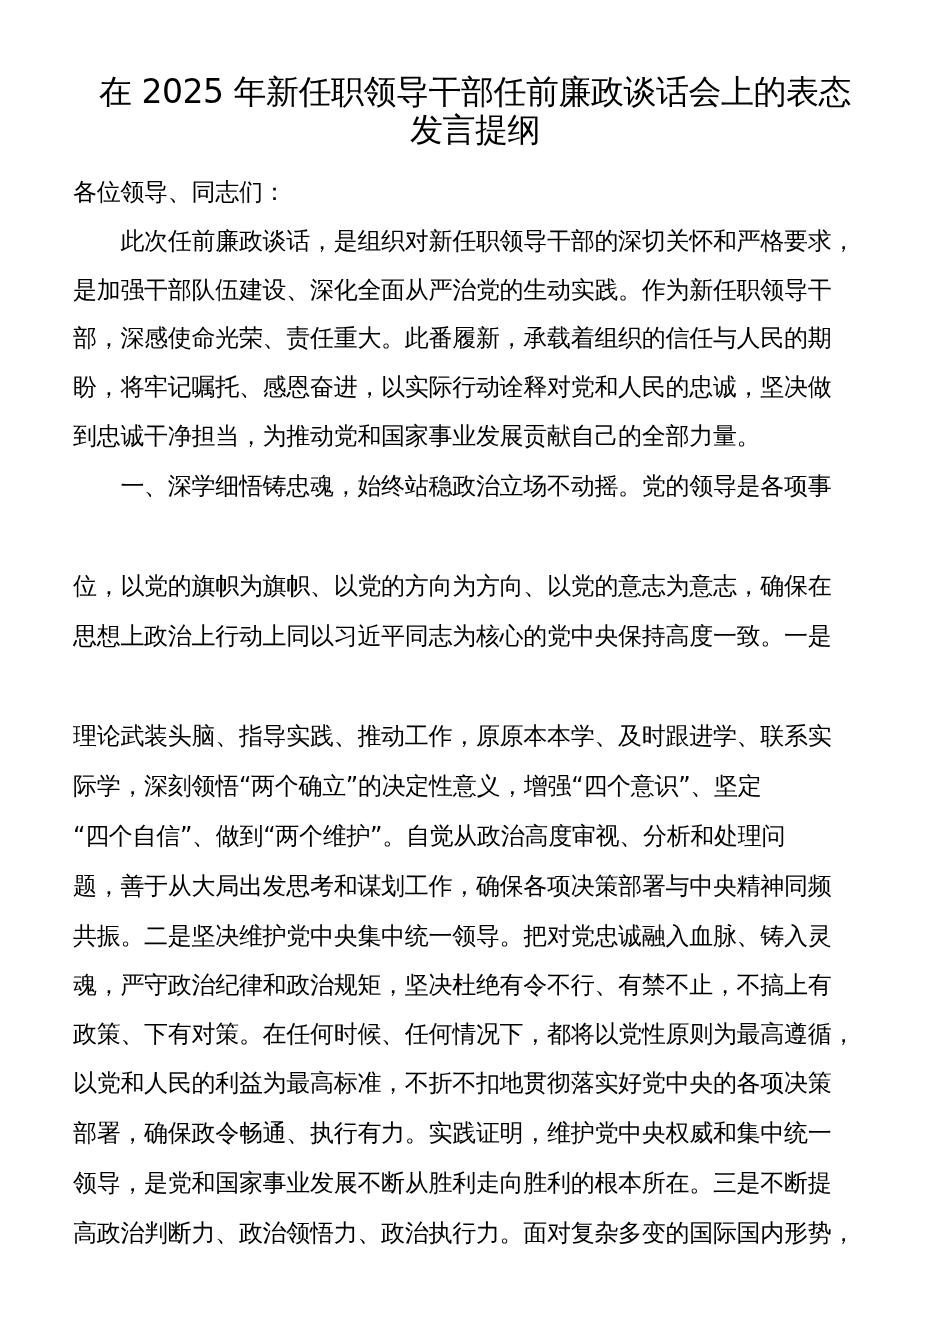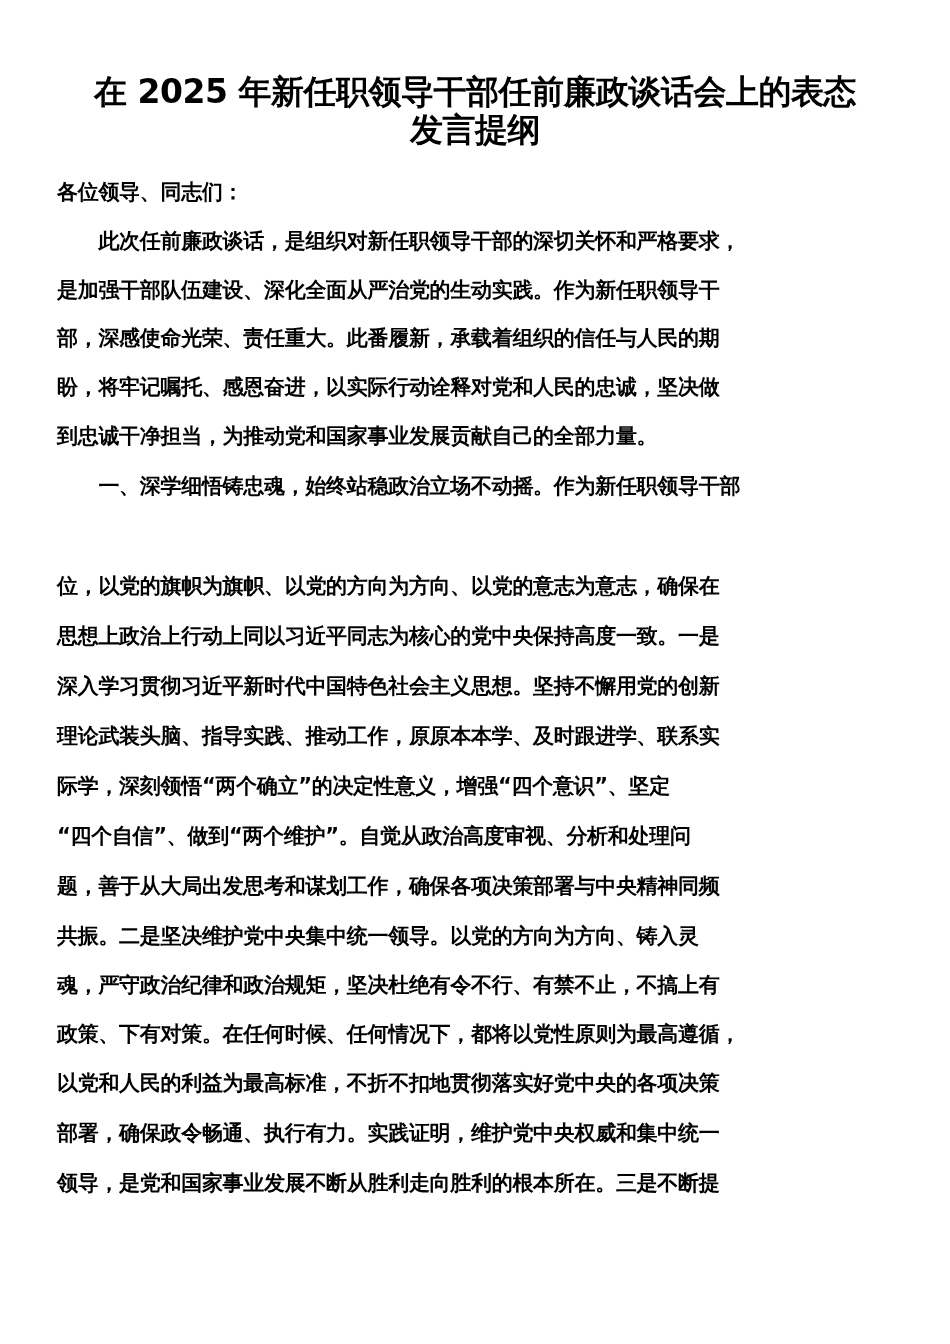--- a/index.html
+++ b/index.html
@@ -15,64 +15,63 @@
       font-family: "DejaVu Sans", "Liberation Sans", sans-serif;
       color: #000000;
     }
     .page {
       position: absolute;
       left: 0;
       top: 0;
       width: 950px;
       height: 1344px;
       background: #ffffff;
-      font-weight: bold;
     }
     .title {
       position: absolute;
       left: 40px;
       width: 870px;
       text-align: center;
       font-size: 33px;
       line-height: 44px;
       letter-spacing: -0.5px;
       white-space: nowrap;
     }
     .title-line-1 { top: 70px; }
     .title-line-2 { top: 108px; }
     .line {
       position: absolute;
-      left: 57px;
-      font-size: 21px;
+      left: 73px;
+      font-size: 24px;
       line-height: 40px;
       white-space: nowrap;
       letter-spacing: -0.3px;
     }
   </style>
 </head>
 <body>
 
 <div class="page">
   <div class="title title-line-1">在 2025 年新任职领导干部任前廉政谈话会上的表态</div>
   <div class="title title-line-2">发言提纲</div>
 
   <div class="line" style="top:172px">各位领导、同志们：</div>
 
   <div class="line" style="top:221px">　　此次任前廉政谈话，是组织对新任职领导干部的深切关怀和严格要求，</div>
   <div class="line" style="top:270px">是加强干部队伍建设、深化全面从严治党的生动实践。作为新任职领导干</div>
   <div class="line" style="top:318px">部，深感使命光荣、责任重大。此番履新，承载着组织的信任与人民的期</div>
   <div class="line" style="top:367px">盼，将牢记嘱托、感恩奋进，以实际行动诠释对党和人民的忠诚，坚决做</div>
   <div class="line" style="top:416px">到忠诚干净担当，为推动党和国家事业发展贡献自己的全部力量。</div>
-  <div class="line" style="top:466px">　　一、深学细悟铸忠魂，始终站稳政治立场不动摇。作为新任职领导干部</div>
+  <div class="line" style="top:466px">　　一、深学细悟铸忠魂，始终站稳政治立场不动摇。党的领导是各项事</div>
   <div class="line" style="top:566px">位，以党的旗帜为旗帜、以党的方向为方向、以党的意志为意志，确保在</div>
   <div class="line" style="top:616px">思想上政治上行动上同以习近平同志为核心的党中央保持高度一致。一是</div>
-  <div class="line" style="top:666px">深入学习贯彻习近平新时代中国特色社会主义思想。坚持不懈用党的创新</div>
   <div class="line" style="top:766px">际学，深刻领悟“两个确立”的决定性意义，增强“四个意识”、坚定</div>
   <div class="line" style="top:716px">理论武装头脑、指导实践、推动工作，原原本本学、及时跟进学、联系实</div>
   <div class="line" style="top:816px">“四个自信”、做到“两个维护”。自觉从政治高度审视、分析和处理问</div>
   <div class="line" style="top:866px">题，善于从大局出发思考和谋划工作，确保各项决策部署与中央精神同频</div>
-  <div class="line" style="top:916px">共振。二是坚决维护党中央集中统一领导。以党的方向为方向、铸入灵</div>
+  <div class="line" style="top:916px">共振。二是坚决维护党中央集中统一领导。把对党忠诚融入血脉、铸入灵</div>
   <div class="line" style="top:965px">魂，严守政治纪律和政治规矩，坚决杜绝有令不行、有禁不止，不搞上有</div>
   <div class="line" style="top:1014px">政策、下有对策。在任何时候、任何情况下，都将以党性原则为最高遵循，</div>
   <div class="line" style="top:1063px">以党和人民的利益为最高标准，不折不扣地贯彻落实好党中央的各项决策</div>
   <div class="line" style="top:1113px">部署，确保政令畅通、执行有力。实践证明，维护党中央权威和集中统一</div>
   <div class="line" style="top:1163px">领导，是党和国家事业发展不断从胜利走向胜利的根本所在。三是不断提</div>
+  <div class="line" style="top:1213px">高政治判断力、政治领悟力、政治执行力。面对复杂多变的国际国内形势，</div>
 </div>
 
 </body></html>

